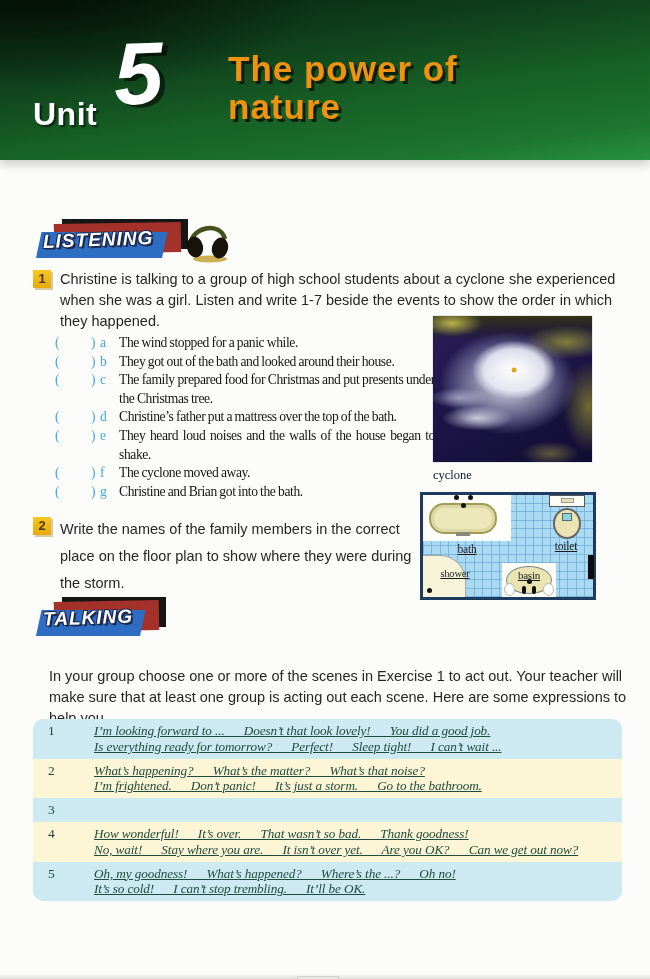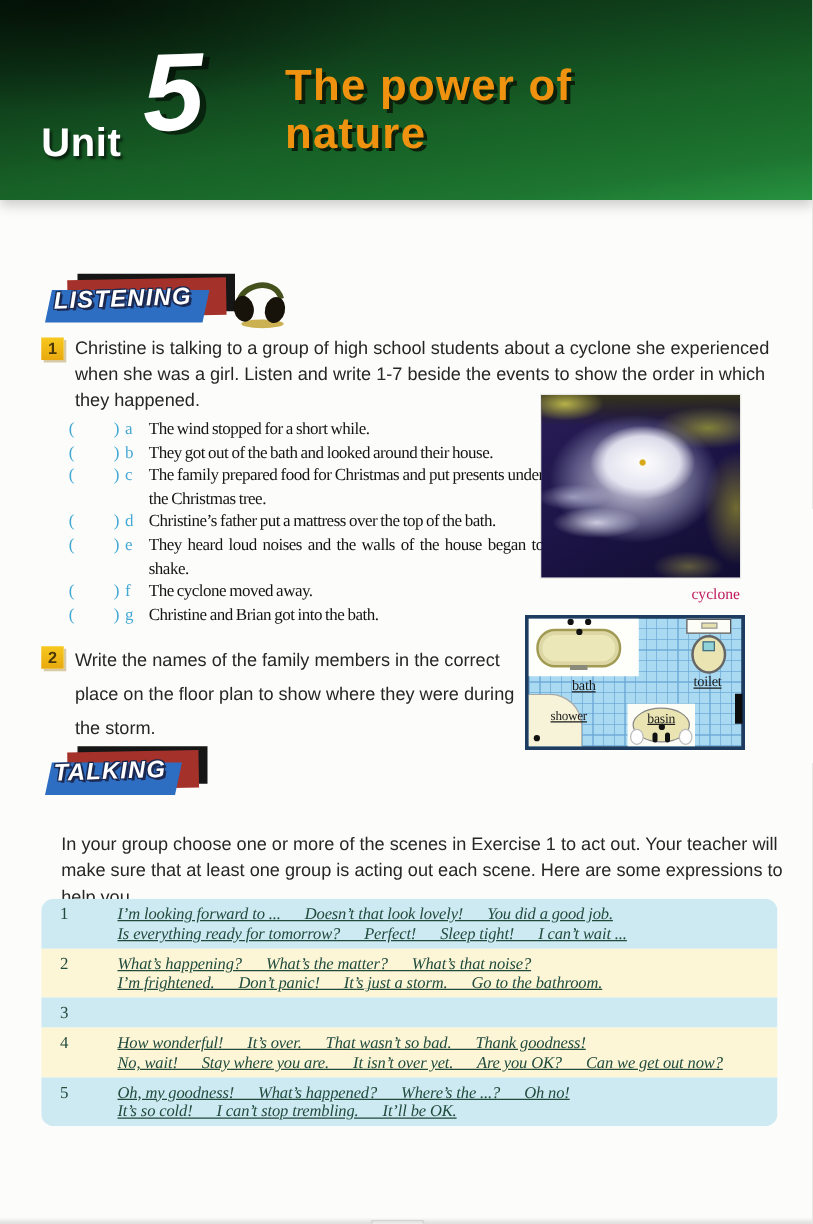--- a/index.html
+++ b/index.html
@@ -62,22 +62,22 @@
           radial-gradient(ellipse 55% 45% at 47% 46%, rgba(235,235,250,.65) 25%, rgba(205,210,240,.35) 55%, transparent 78%),
           radial-gradient(ellipse 32% 12% at 28% 70%, rgba(245,245,255,.8), transparent 70%),
           radial-gradient(ellipse 26% 10% at 16% 56%, rgba(225,228,250,.55), transparent 70%),
           radial-gradient(ellipse 38% 16% at 84% 18%, rgba(140,140,55,.9), transparent 72%),
           radial-gradient(ellipse 28% 13% at 12% 5%, rgba(190,185,75,.95), transparent 70%),
           linear-gradient(180deg, rgba(55,55,18,.85) 0%, rgba(40,40,14,.45) 9%, transparent 17%),
           radial-gradient(ellipse 22% 42% at 98% 62%, rgba(128,122,48,.85), transparent 75%),
           radial-gradient(ellipse 26% 12% at 74% 94%, rgba(155,150,68,.55), transparent 70%),
           linear-gradient(150deg, #2a1e58 0%, #1d1548 45%, #110d32 100%);
         box-shadow:0 0 0 1px rgba(0,0,0,.08);}
-  .cyclone-caption{position:absolute;left:433px;top:468px;width:159px;text-align:right;
-        font-family:"Liberation Serif",serif;font-size:12.5px;color:#be185d;}
+  .cyclone-caption{position:absolute;left:433px;top:468px;width:159px;text-align:left;
+        font-family:"Liberation Serif",serif;font-size:12.5px;color:#0f172a;}
 
   
   .floor-plan{position:absolute;left:420px;top:492px;width:170px;height:102px;
         border:3px solid #1d3c60;background-color:#a9daf2;
         background-image:
           repeating-linear-gradient(0deg, rgba(108,168,214,.7) 0 1px, transparent 1px 8.5px),
           repeating-linear-gradient(90deg, rgba(108,168,214,.7) 0 1px, transparent 1px 8.5px);}
   .floor-plan *{position:absolute;box-sizing:border-box;text-decoration:underline;}
   .fp-label{font-family:"Liberation Serif",serif;font-size:11.5px;color:#1b1b1b;text-align:center;letter-spacing:-.2px;}
   .fp-bath-area{left:0;top:0;width:88px;height:46px;background:#fefefb;}
@@ -160,21 +160,21 @@
     <span class="badge">1</span>
     <p class="instr">Christine is talking to a group of high school students about a cyclone she experienced when she was a girl. Listen and write 1-7 beside the events to show the order in which they happened.</p>
   </div>
 
   <div class="event-list">
     <div class="li">
       <span class="p">(</span>
         <span></span>
         <span class="p">)</span>
       <span class="letter">a</span>
-      <span class="txt">The wind stopped for a short while.</span>
+      <span class="txt">The wind stopped for a panic while.</span>
     </div>
     <div class="li">
       <span class="p">(</span>
         <span></span>
         <span class="p">)</span>
       <span class="letter">b</span>
       <span class="txt">They got out of the bath and looked around their house.</span>
     </div>
     <div class="li">
       <span class="p">(</span>

